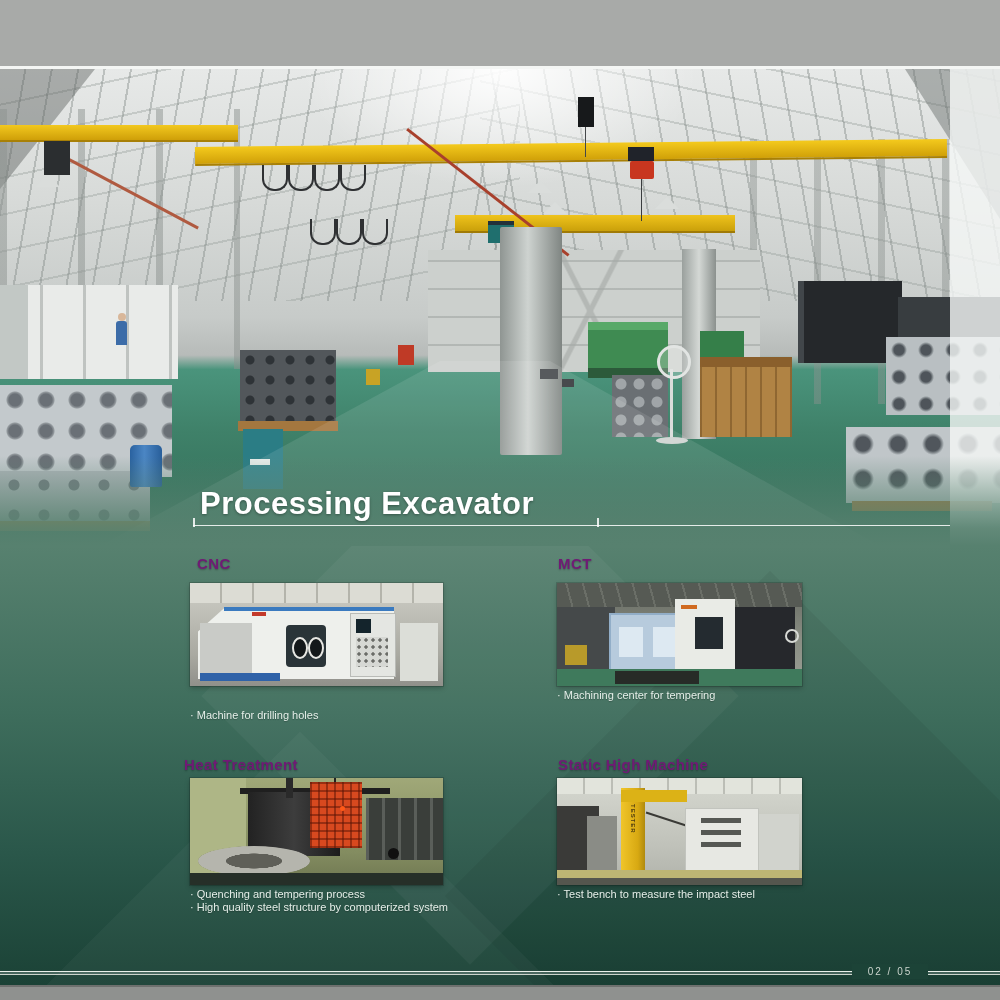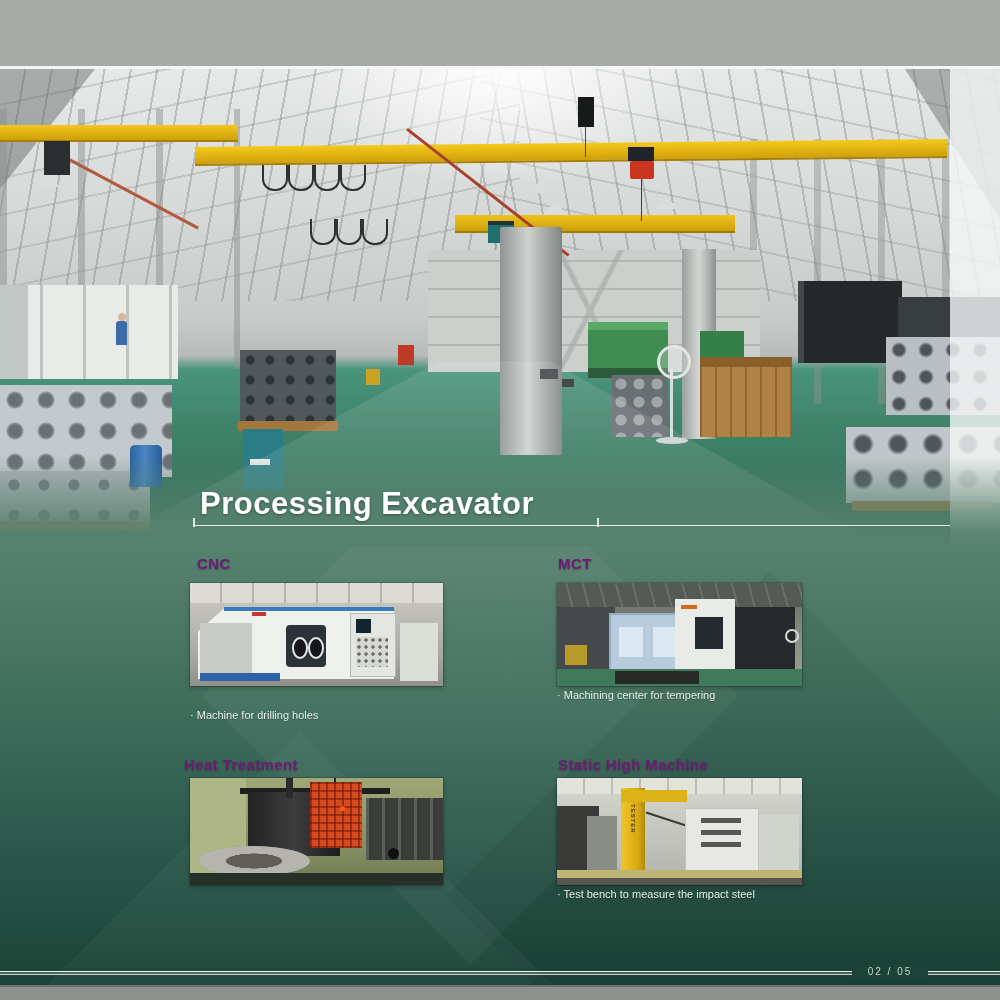--- a/index.html
+++ b/index.html
@@ -321,20 +321,24 @@
     <div class="c3-furnace"></div>
     <div class="c3-vpipe"></div>
     <div class="c3-hook"></div>
     <div class="c3-crate"></div>
     <div class="c3-rim"></div>
     <div class="c3-dark-r"></div>
     <div class="c3-light"></div>
     <div class="c3-spot"></div>
     <div class="c3-floor"></div>
   </div>
+  <div class="caption" style="left:190px;top:888px;">
+      <div>· Quenching and tempering process</div>
+      <div>· High quality steel structure by computerized system</div>
+    </div>
 
   <div class="sec-head" style="left:558px;top:756px;">Static High Machine</div>
   <div class="photo ph4">
     <div class="c4-ceil"></div>
     <div class="c4-darkl"></div>
     <div class="c4-grayl"></div>
     <div class="c4-col"></div>
     <div class="c4-arm"></div>
     <div class="c4-label">TESTER</div>
     <div class="c4-hose"></div>

